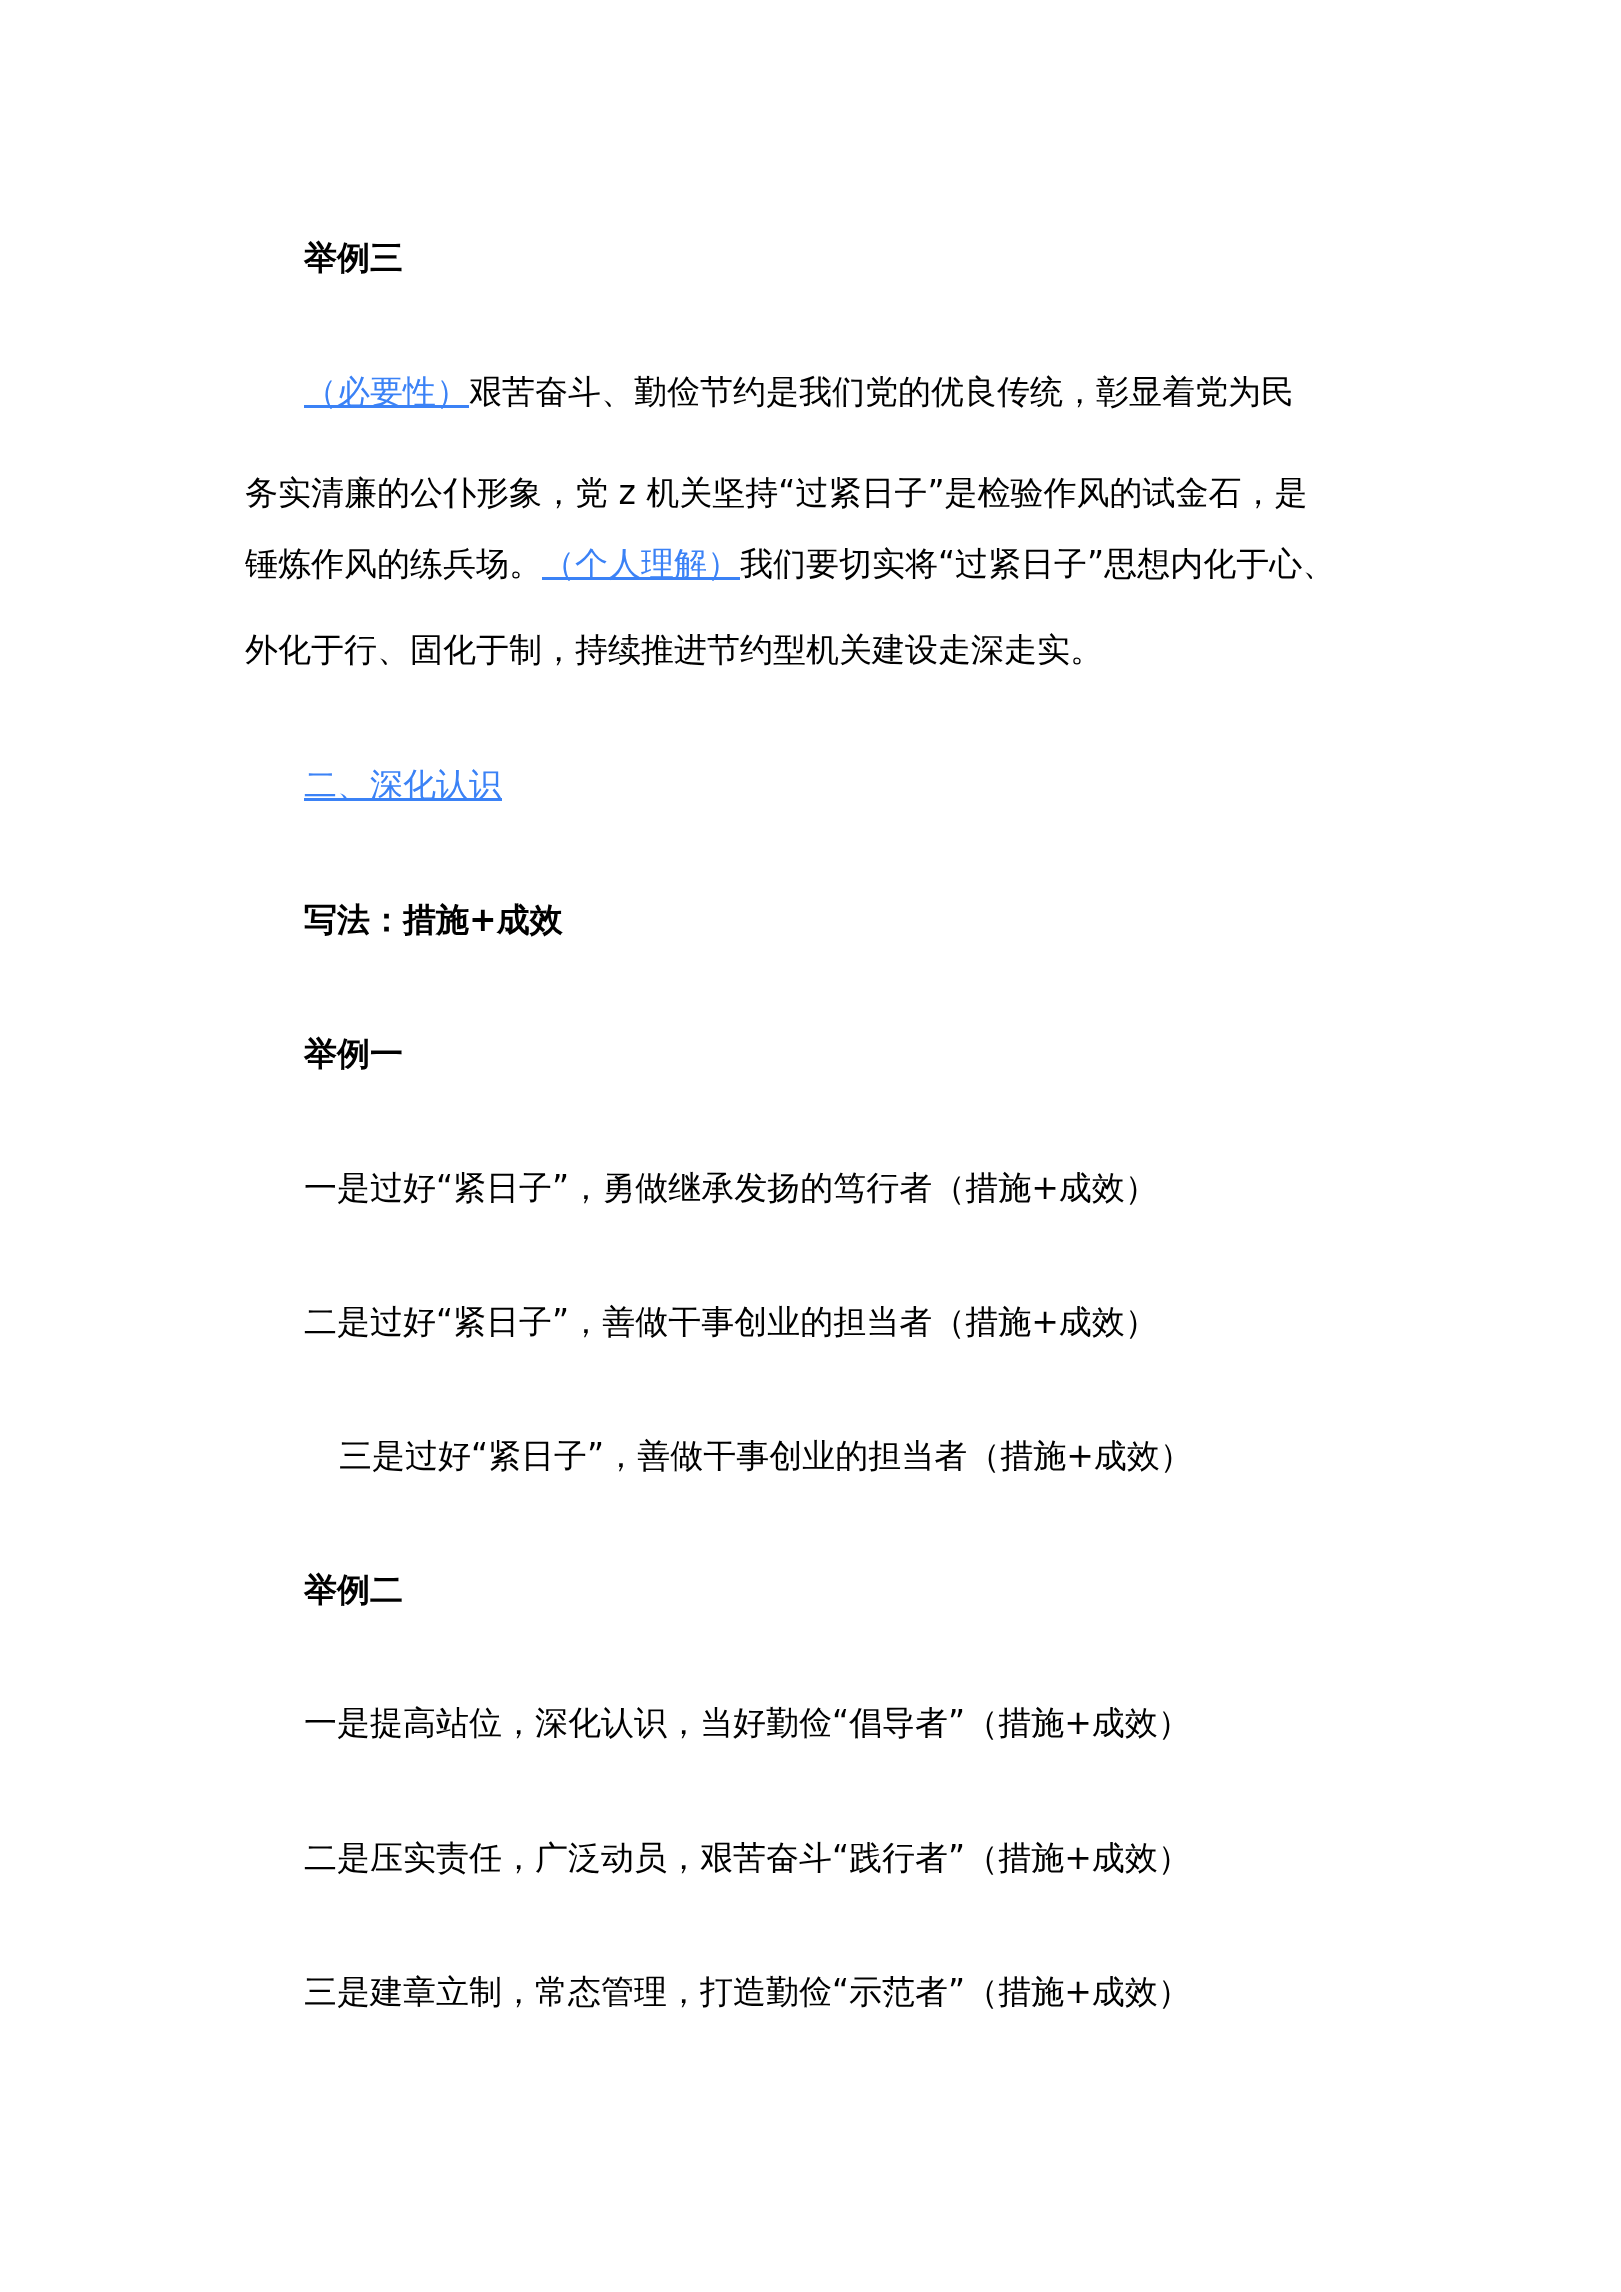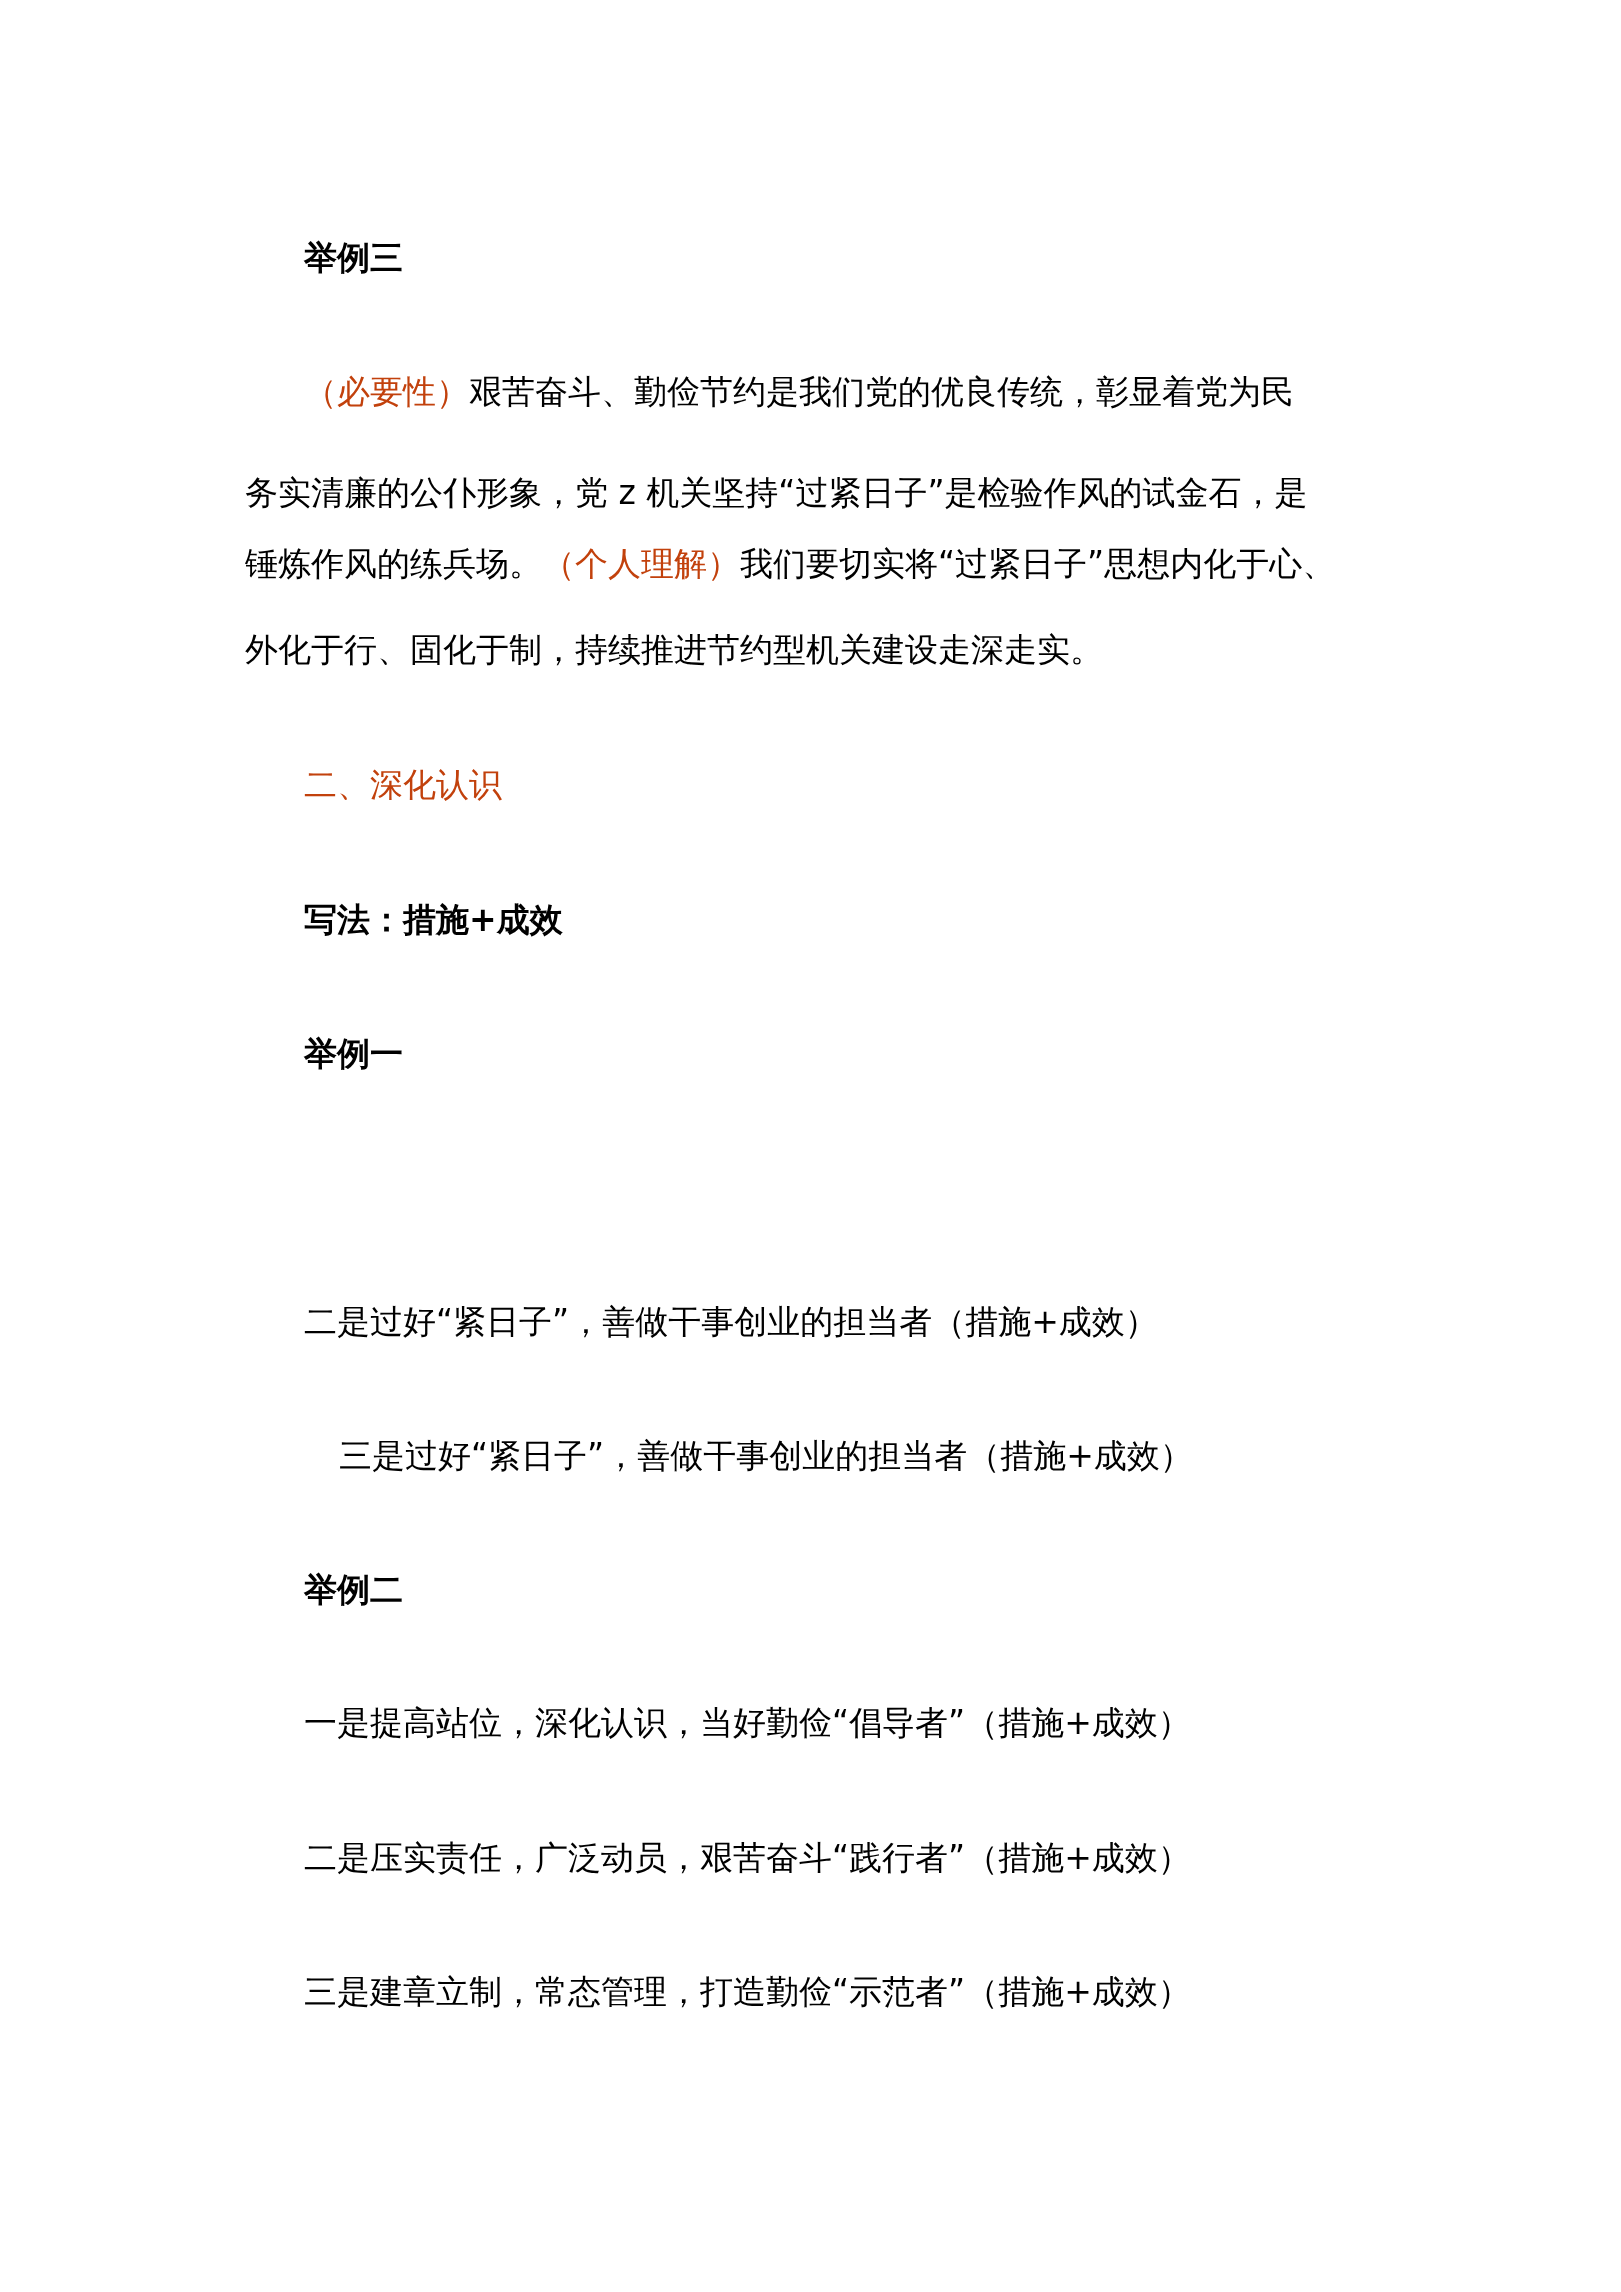--- a/index.html
+++ b/index.html
@@ -27,21 +27,22 @@
       left: 304px;
       font-size: 33px;
       line-height: 39px;
       white-space: nowrap;
       letter-spacing: 0px;
     }
     .bold {
       font-weight: bold;
     }
     .red {
-      color: #c2410c;
+      color: #3b82f6;
+      text-decoration: underline;
     }
   </style>
 </head>
 <body>
 
 <div class="page">
 
   <div class="line bold" style="top:238px;">举例三</div>
 
   <div>
@@ -57,20 +58,21 @@
     <div class="line" style="top:630px; left:245px;">
       <span>外化于行、固化于制，持续推进节约型机关建设走深走实。</span>
     </div>
   </div>
 
   <div class="line red" style="top:765px;">二、深化认识</div>
 
   <div class="line bold" style="top:900px;">写法：措施+成效</div>
 
   <div class="line bold" style="top:1034px;">举例一</div>
+  <div class="line" style="top:1168px;">一是过好“紧日子”，勇做继承发扬的笃行者（措施+成效）</div>
   <div class="line" style="top:1302px;">二是过好“紧日子”，善做干事创业的担当者（措施+成效）</div>
   <div class="line" style="top:1436px;margin-left:35px;">三是过好“紧日子”，善做干事创业的担当者（措施+成效）</div>
 
   <div class="line bold" style="top:1570px;">举例二</div>
   <div class="line" style="top:1703px;">一是提高站位，深化认识，当好勤俭“倡导者”（措施+成效）</div>
   <div class="line" style="top:1838px;">二是压实责任，广泛动员，艰苦奋斗“践行者”（措施+成效）</div>
   <div class="line" style="top:1972px;">三是建章立制，常态管理，打造勤俭“示范者”（措施+成效）</div>
 
 </div>
 

